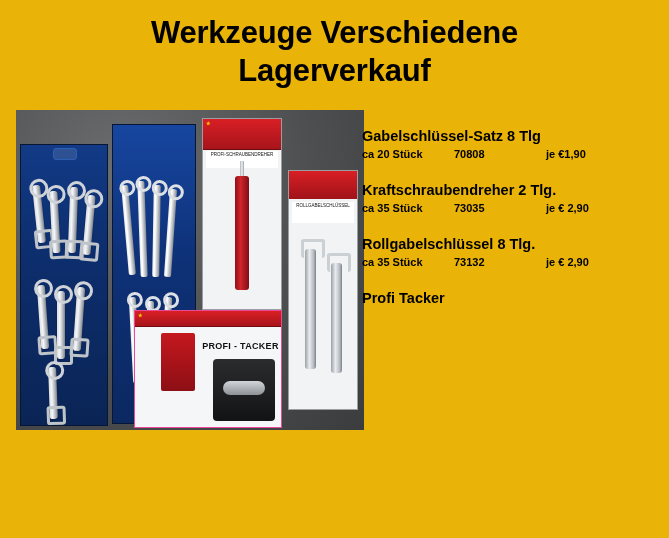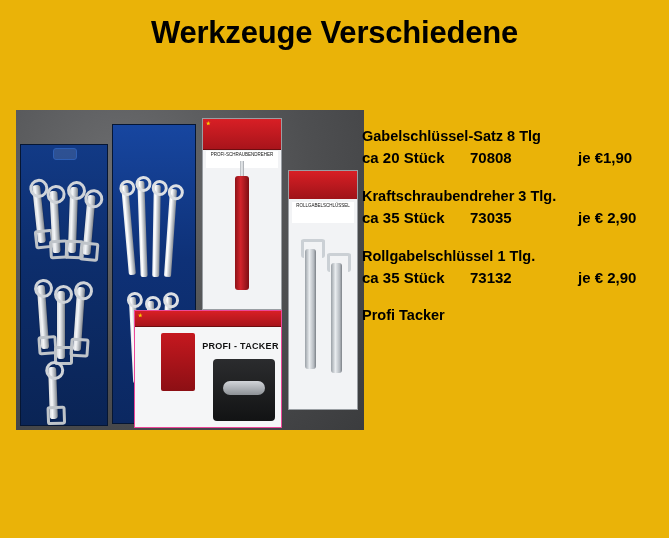--- a/index.html
+++ b/index.html
@@ -206,38 +206,38 @@
     color: #000;
   }
   .item { margin-bottom: 17px; }
   .item .name {
     font-size: 14.5px;
     font-weight: bold;
     line-height: 1.45;
     white-space: nowrap;
   }
   .item .meta {
-    font-size: 15px;
+    font-size: 11px;
     font-weight: bold;
     line-height: 1.45;
     display: flex;
     white-space: nowrap;
-    gap: 16px;
   }
   .meta .qty { width: 92px; }
   .meta .art { width: 92px; }
   .meta .price { }
 </style>
 </head>
 <body>
 
 <div class="page">
 
   <div class="title">
     <div>Werkzeuge Verschiedene</div>
+    <div>Lagerverkauf</div>
   </div>
 
   <div class="photo">
     <div class="bg"></div>
 
     <div class="pack p-wrench">
       <div class="hang"></div>
       <div class="wr" style="left:14px; top:40px; width:8px; height:58px; transform:rotate(-6deg);"></div>
       <div class="wr" style="left:30px; top:46px; width:8px; height:62px; transform:rotate(-3deg);"></div>
       <div class="wr" style="left:48px; top:42px; width:8px; height:66px; transform:rotate(2deg);"></div>
@@ -291,30 +291,30 @@
       <div class="name">Gabelschlüssel-Satz 8 Tlg</div>
       <div class="meta">
         <span class="qty">ca 20 Stück</span>
         <span class="art">70808</span>
         <span class="price">je €1,90</span>
       </div>
     </div>
 
 
     <div class="item">
-      <div class="name">Kraftschraubendreher 3 Tlg.</div>
+      <div class="name">Kraftschraubendreher 2 Tlg.</div>
       <div class="meta">
         <span class="qty">ca 35 Stück</span>
         <span class="art">73035</span>
         <span class="price">je € 2,90</span>
       </div>
     </div>
 
     <div class="item">
-      <div class="name">Rollgabelschlüssel 1 Tlg.</div>
+      <div class="name">Rollgabelschlüssel 8 Tlg.</div>
       <div class="meta">
         <span class="qty">ca 35 Stück</span>
         <span class="art">73132</span>
         <span class="price">je € 2,90</span>
       </div>
     </div>
 
     <div class="item">
       <div class="name">Profi Tacker</div>
     </div>

